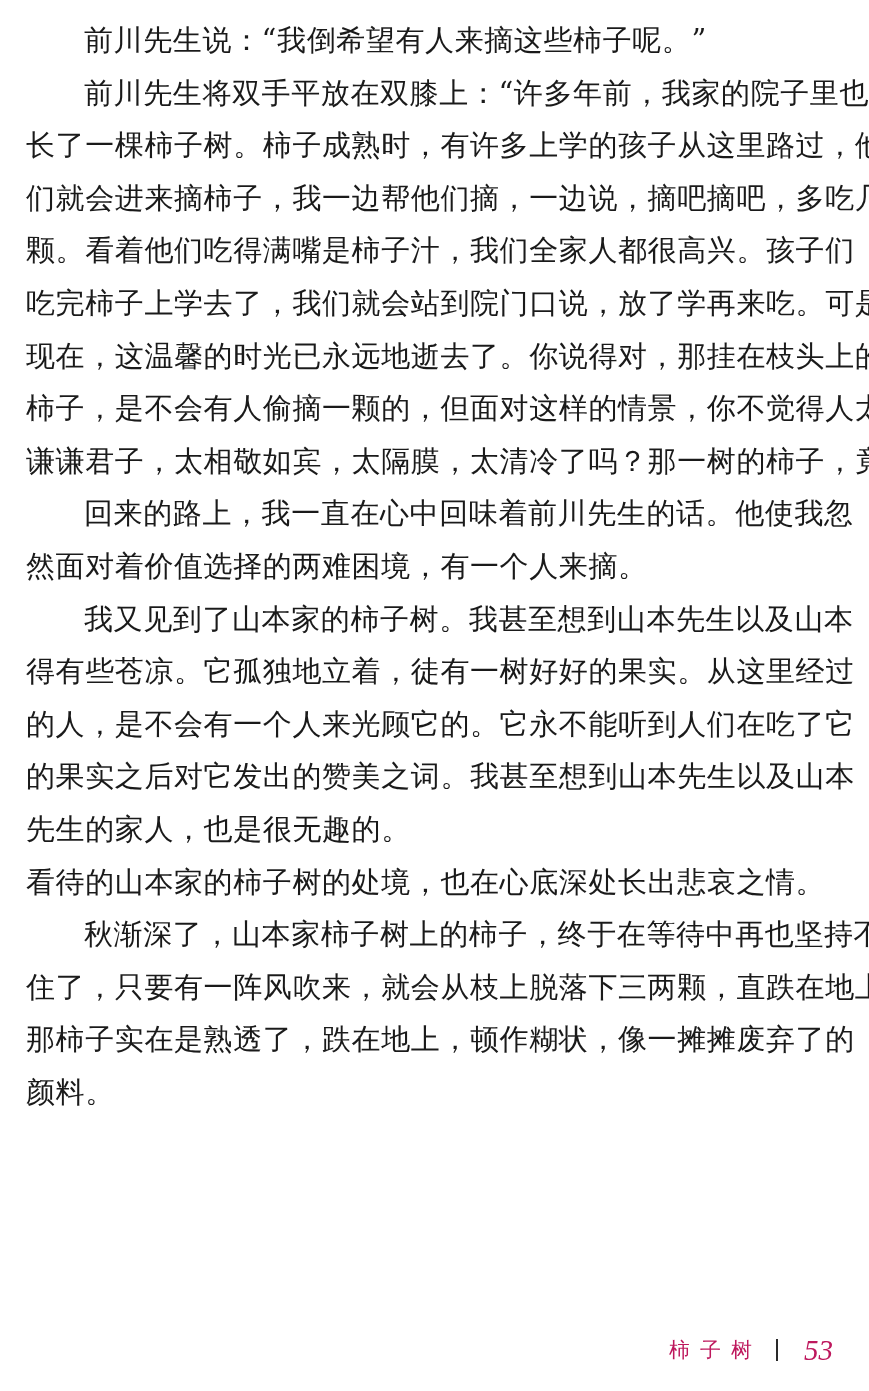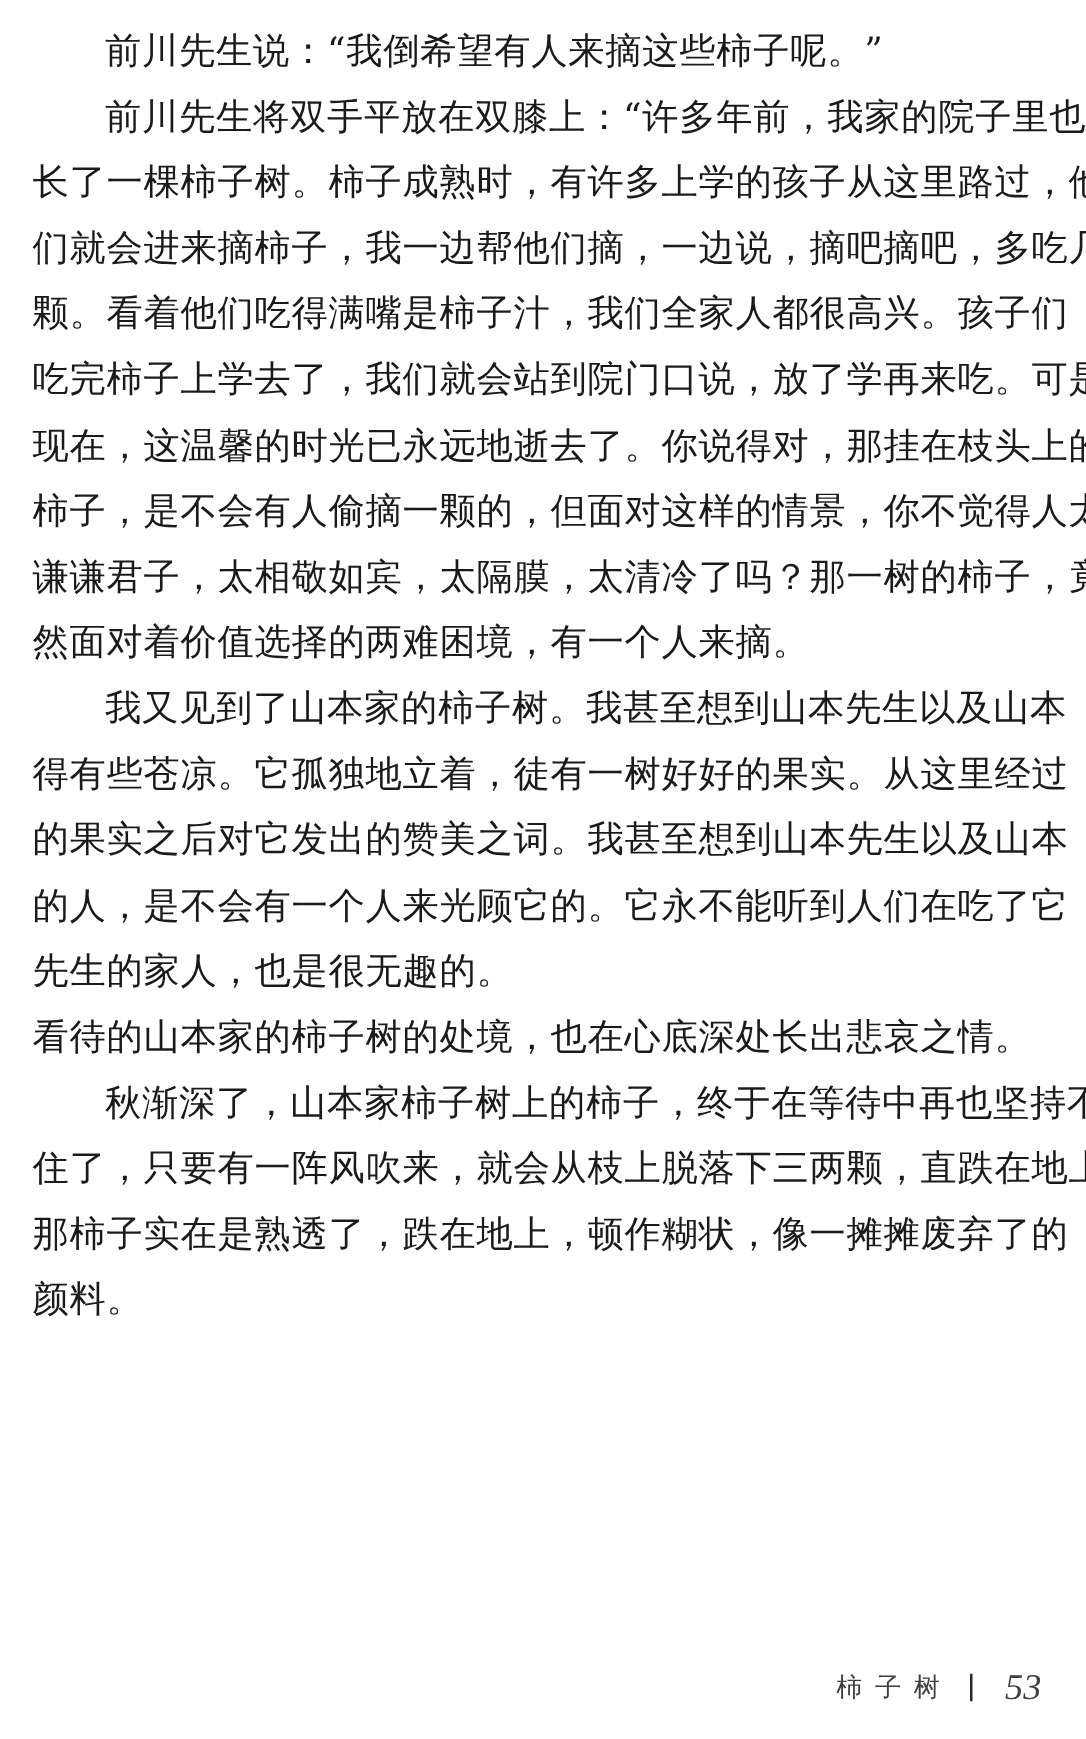--- a/index.html
+++ b/index.html
@@ -44,21 +44,21 @@
     padding-left: 58px;
   }
   .footer {
     position: absolute;
     right: 36px;
     top: 1333px;
     height: 34px;
     display: flex;
     align-items: center;
     font-size: 22px;
-    color: #404040;
+    color: #be185d;
   }
   .footer-title {
     letter-spacing: 10px;
     font-family: "DejaVu Sans", "Liberation Sans", sans-serif;
     font-size: 21px;
   }
   .footer-divider {
     display: inline-block;
     width: 2px;
     height: 22px;
@@ -82,26 +82,27 @@
 
     <div class="line indent">前川先生将双手平放在双膝上：“许多年前，我家的院子里也</div>
     <div class="line">长了一棵柿子树。柿子成熟时，有许多上学的孩子从这里路过，他</div>
     <div class="line">们就会进来摘柿子，我一边帮他们摘，一边说，摘吧摘吧，多吃几</div>
     <div class="line">颗。看着他们吃得满嘴是柿子汁，我们全家人都很高兴。孩子们</div>
     <div class="line">吃完柿子上学去了，我们就会站到院门口说，放了学再来吃。可是</div>
     <div class="line">现在，这温馨的时光已永远地逝去了。你说得对，那挂在枝头上的</div>
     <div class="line">柿子，是不会有人偷摘一颗的，但面对这样的情景，你不觉得人太</div>
     <div class="line">谦谦君子，太相敬如宾，太隔膜，太清冷了吗？那一树的柿子，竟没</div>
 
+    <div class="line indent">回来的路上，我一直在心中回味着前川先生的话。他使我忽</div>
     <div class="line last">然面对着价值选择的两难困境，有一个人来摘。</div>
 
     <div class="line indent">我又见到了山本家的柿子树。我甚至想到山本先生以及山本</div>
     <div class="line">得有些苍凉。它孤独地立着，徒有一树好好的果实。从这里经过</div>
+    <div class="line">的人，是不会有一个人来光顾它的。它永不能听到人们在吃了它</div>
     <div class="line">的果实之后对它发出的赞美之词。我甚至想到山本先生以及山本</div>
-    <div class="line">的人，是不会有一个人来光顾它的。它永不能听到人们在吃了它</div>
     <div class="line last">先生的家人，也是很无趣的。</div>
 
     <div class="line last">看待的山本家的柿子树的处境，也在心底深处长出悲哀之情。</div>
 
     <div class="line indent">秋渐深了，山本家柿子树上的柿子，终于在等待中再也坚持不</div>
     <div class="line">住了，只要有一阵风吹来，就会从枝上脱落下三两颗，直跌在地上。</div>
     <div class="line">那柿子实在是熟透了，跌在地上，顿作糊状，像一摊摊废弃了的</div>
     <div class="line last">颜料。</div>
   </div>
 

